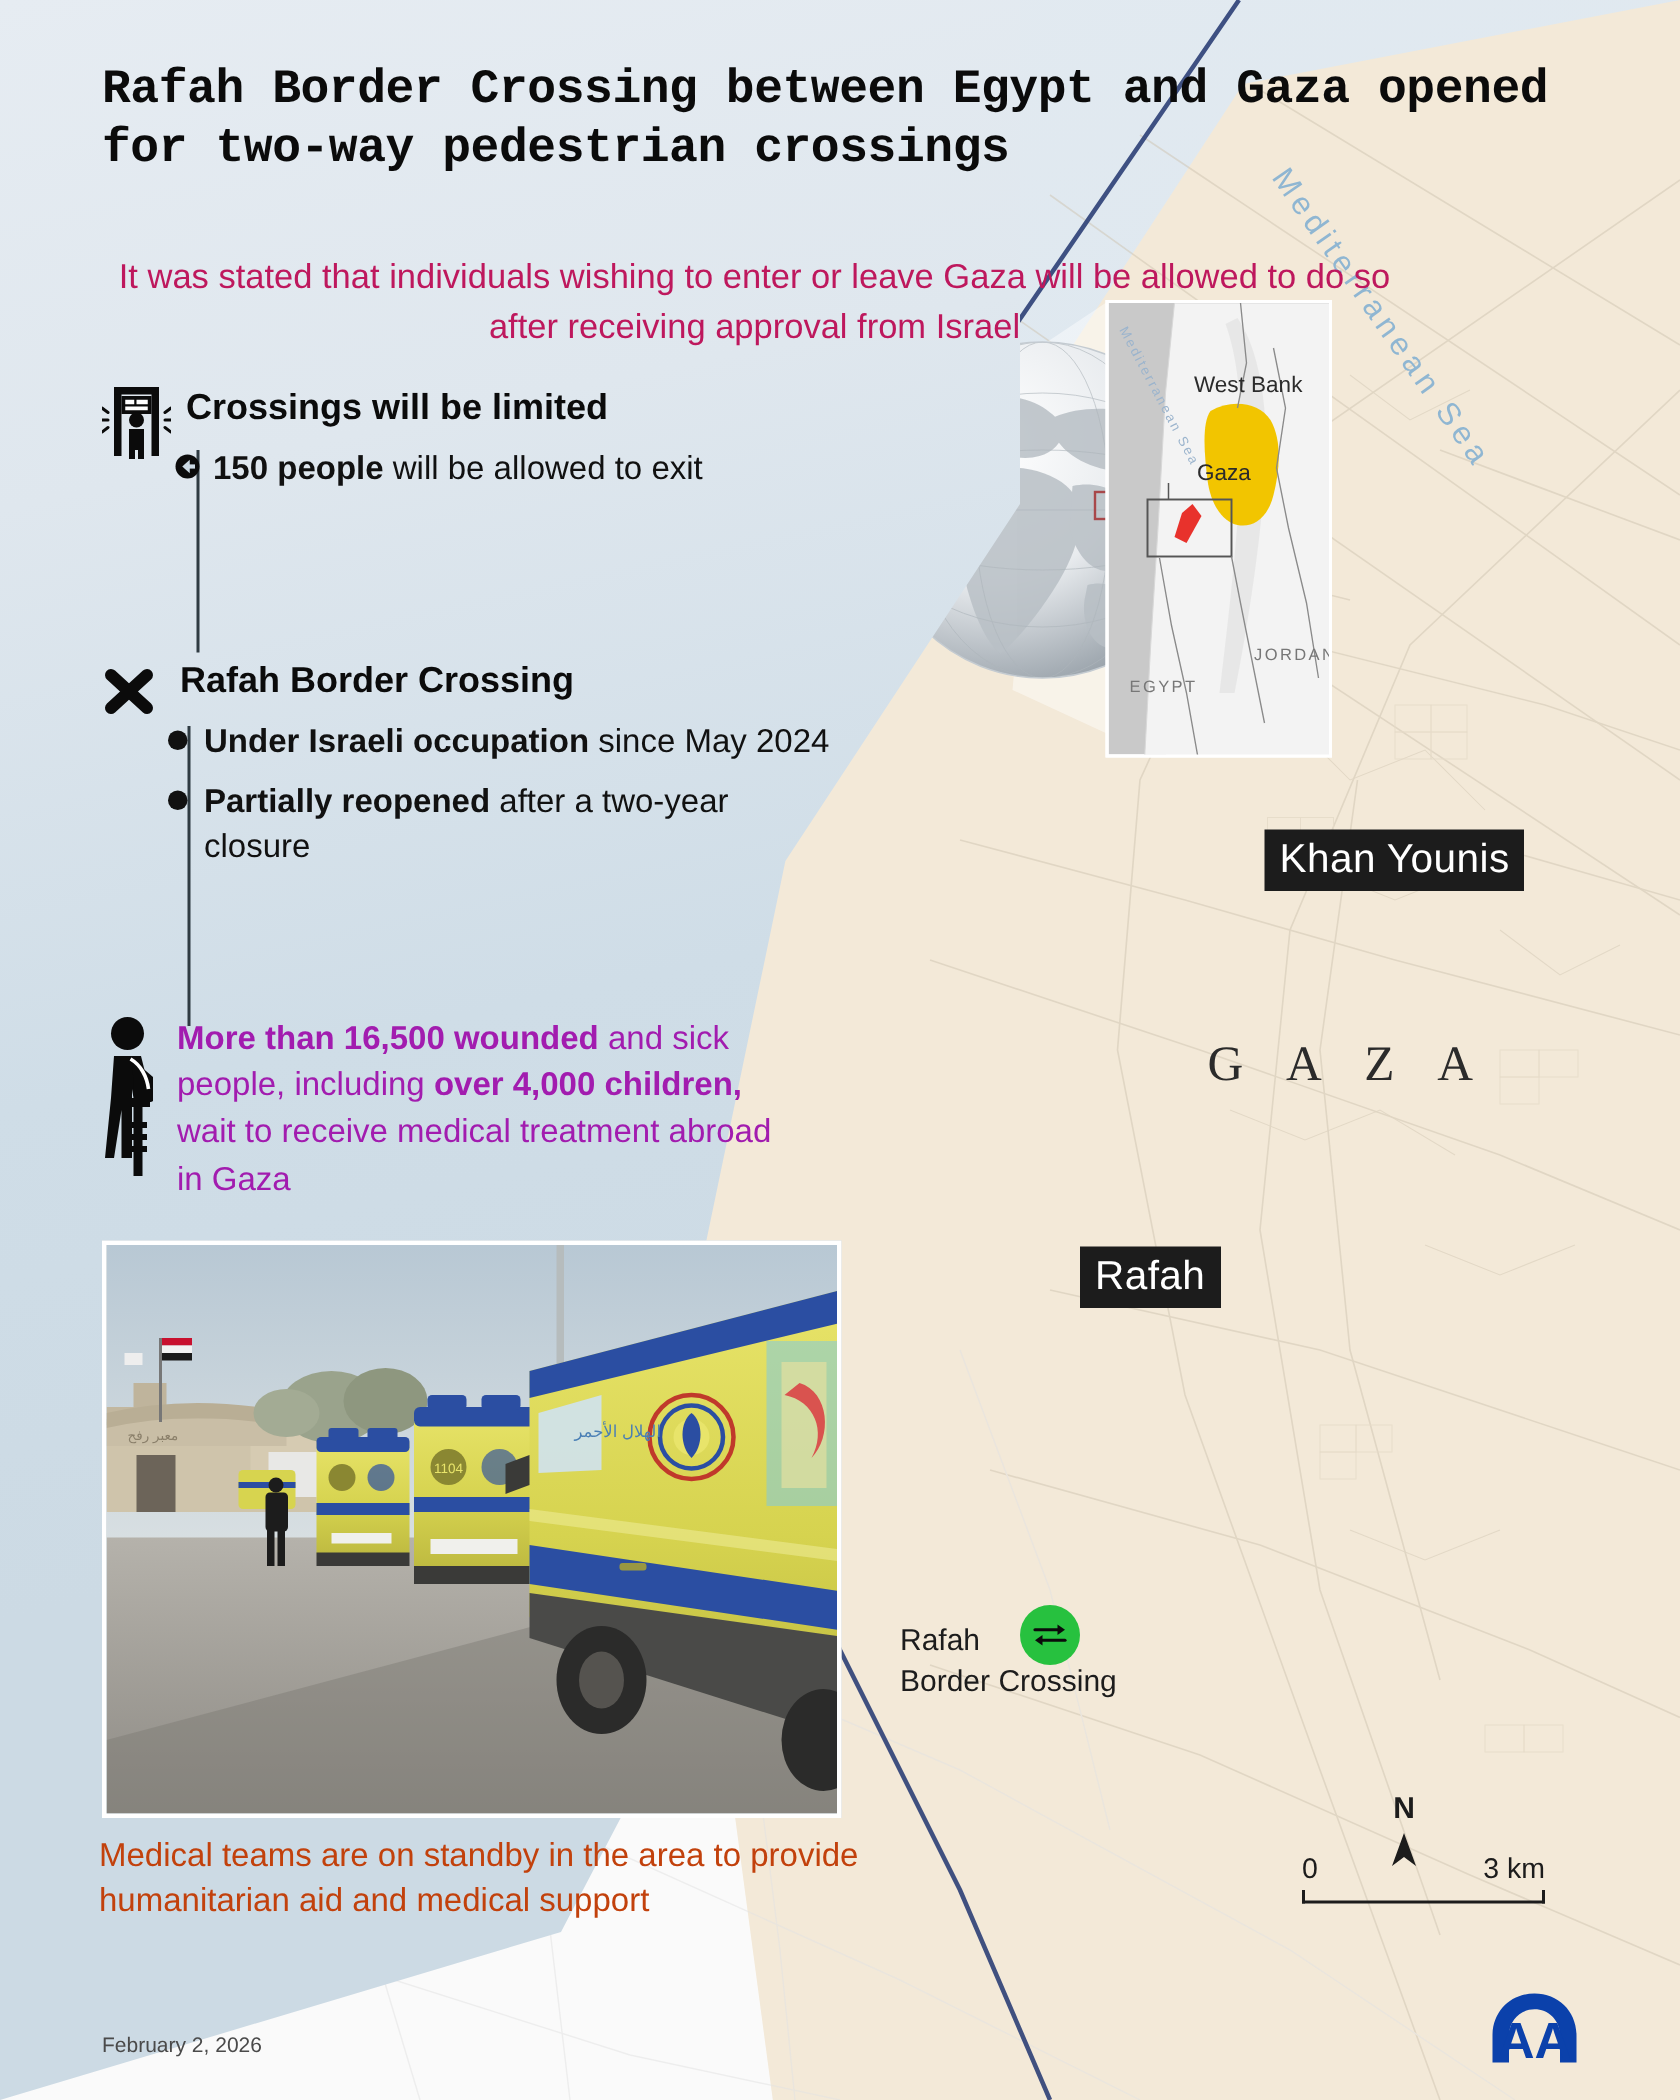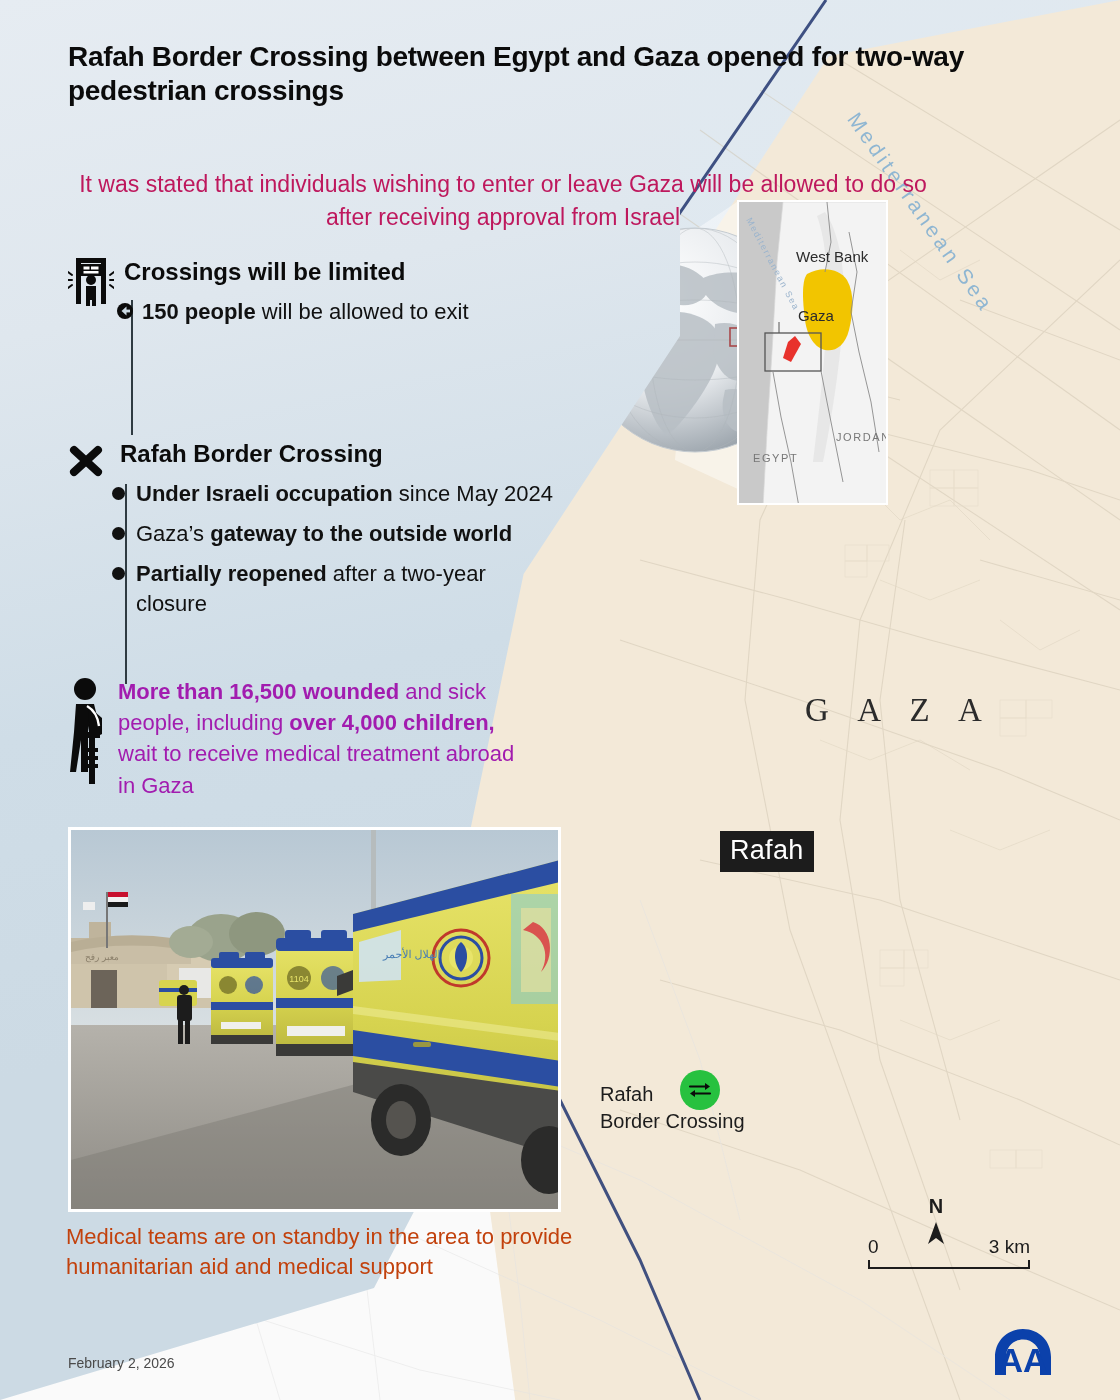--- a/index.html
+++ b/index.html
@@ -122,22 +122,22 @@
 
   
   .panel {
     position: absolute; left: 0; top: 0; width: 680px; height: 1400px;
     background: linear-gradient(168deg, #e6ecf2 0%, #dfe7ee 22%, #cfdde7 48%, #ccdae4 70%, #ccdae4 100%);
     clip-path: polygon(0 0, 100% 0, 100% 24%, 77% 41%, 68% 62%, 69% 79%, 55% 92%, 0 100%);
   }
 
   .title {
     position: absolute; left: 68px; top: 40px; width: 1010px;
-    font-size: 28px; font-weight: 700; line-height: 1.22;
-    color: #0b0b0b; letter-spacing: -0.3px;
+    font-size: 32px; font-weight: 700; line-height: 1.22;
+    color: #0b0b0b; letter-spacing: -0.3px; font-family: Liberation Mono, monospace;
   }
   .subtitle {
     position: absolute; left: 68px; top: 168px; width: 870px;
     font-size: 23px; line-height: 1.42; color: #be185d; font-weight: 400; text-align: center;
   }
 
   .block { position: absolute; }
   .block-icon { position: absolute; left: 0; top: 0; }
   .block-head {
     font-size: 24px; font-weight: 700; color: #0b0b0b;
@@ -271,20 +271,21 @@
       <path d="M1120 20 L820 250 L640 420 L545 560" stroke="#ffffff" stroke-width="0" fill="none"></path>
       <path d="M430 771 L540 700 L640 640 L760 560" stroke="none" fill="none"></path>
 
       <path d="M826 0 L620 300 L505 500 L432 640 L432 775 L470 900 L560 1100 L640 1260 L700 1400" stroke="#2c3f76" stroke-width="3" fill="none" opacity=".9"></path>
     </svg>
 
     <div class="sea-label">Mediterranean Sea</div>
 
     <div class="gaza-word">G A Z A</div>
 
+    <div class="city-chip chip-khan">Khan Younis</div>
     <div class="city-chip chip-rafah">Rafah</div>
 
     <div class="crossing-marker">
       <svg width="26" height="22" viewBox="0 0 26 22">
         <g stroke="#0b0b0b" stroke-width="2.1" fill="none" stroke-linecap="round">
           <line x1="3" y1="7.5" x2="20" y2="7.5"></line>
           <line x1="23" y1="14.5" x2="6" y2="14.5"></line>
         </g>
         <path d="M18 4 L23 7.5 L18 11 Z" fill="#0b0b0b"></path>
         <path d="M8 11 L3 14.5 L8 18 Z" fill="#0b0b0b"></path>
@@ -437,24 +438,20 @@
       </g>
     </svg>
     <div class="block-head">Rafah Border Crossing</div>
     <div class="tl-line"></div>
 
     <div class="tl-item">
       <span class="tl-dot"></span>
       <b>Under Israeli occupation</b><span> since May 2024</span>
     </div>
 
-    <div class="tl-item">
-      <span class="tl-dot"></span>
-      <span>Gaza’s </span><b>gateway to the outside world</b>
-    </div>
 
     <div class="tl-item">
       <span class="tl-dot"></span>
       <b>Partially reopened</b><span> after a two-year closure</span>
     </div>
   </div>
 
   <div class="block" id="sec-wounded">
     <svg class="block-icon" width="42" height="112" viewBox="0 0 42 112">
       <g fill="#0b0b0b">

